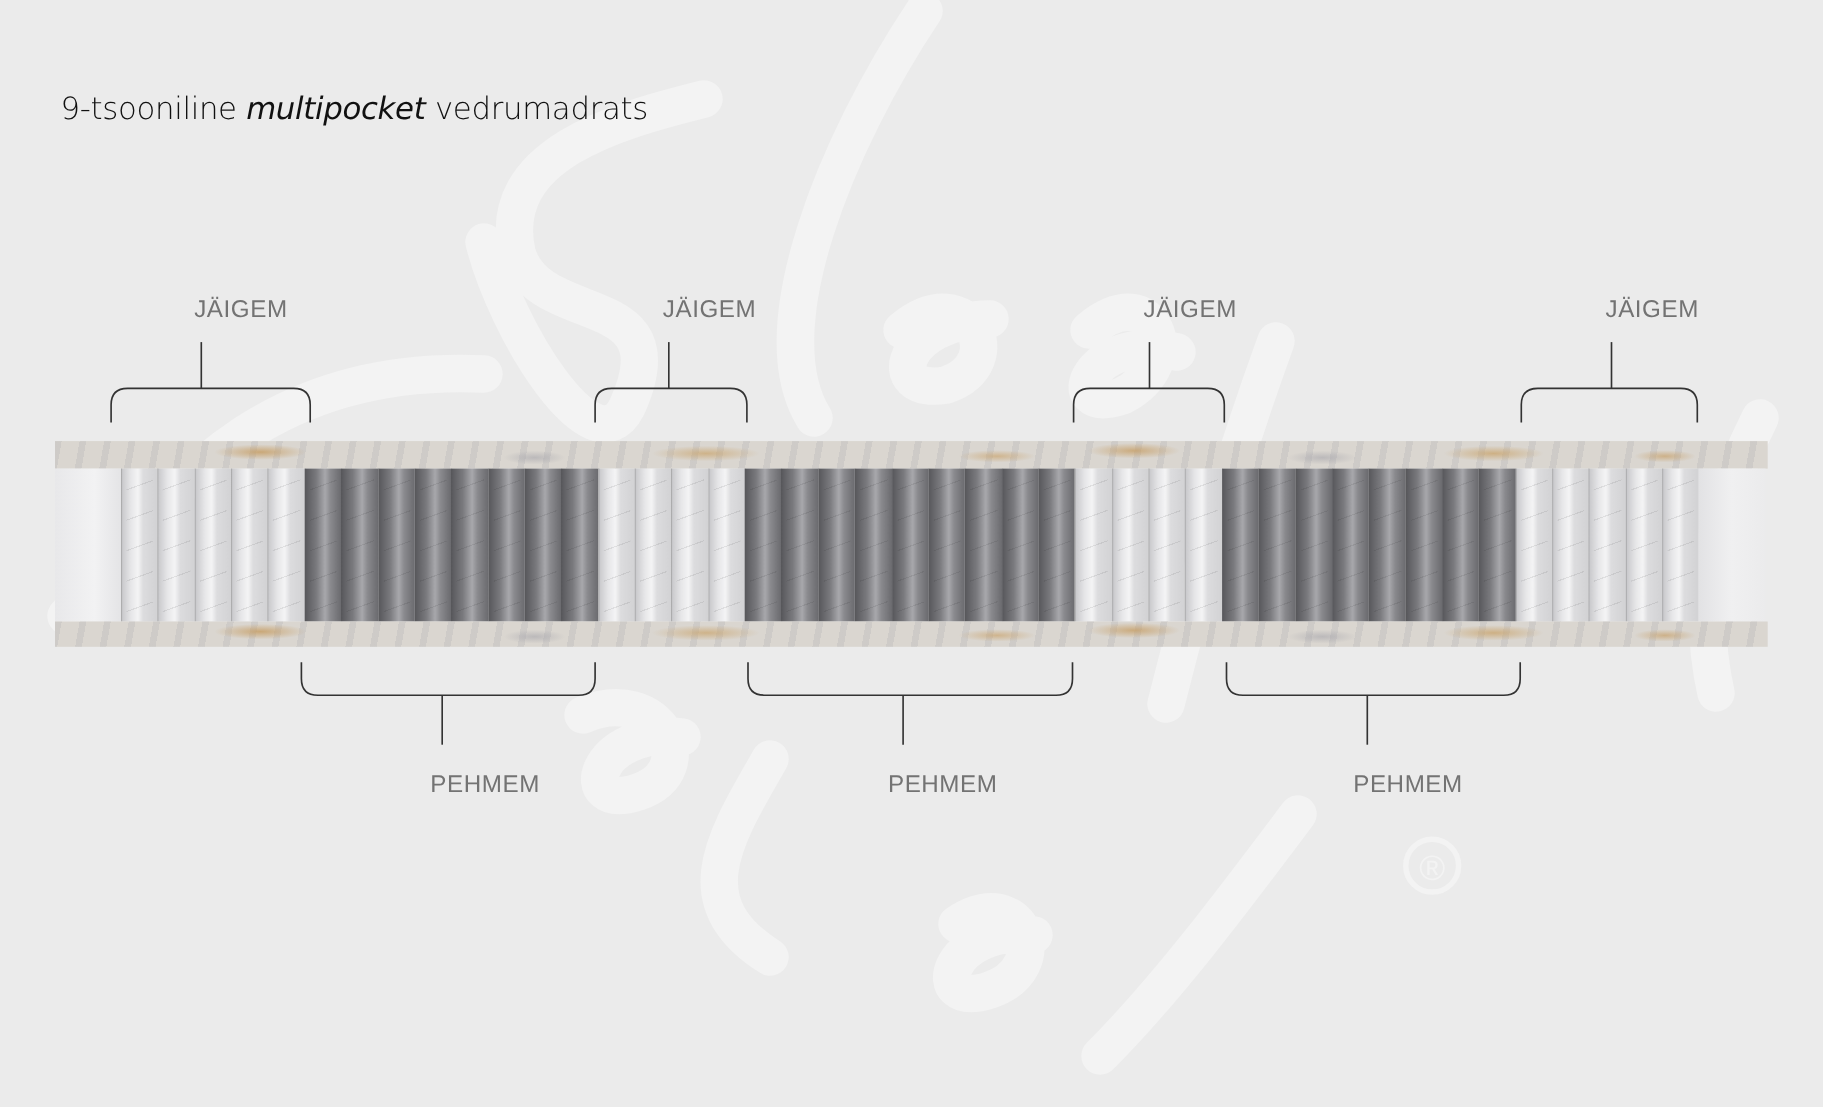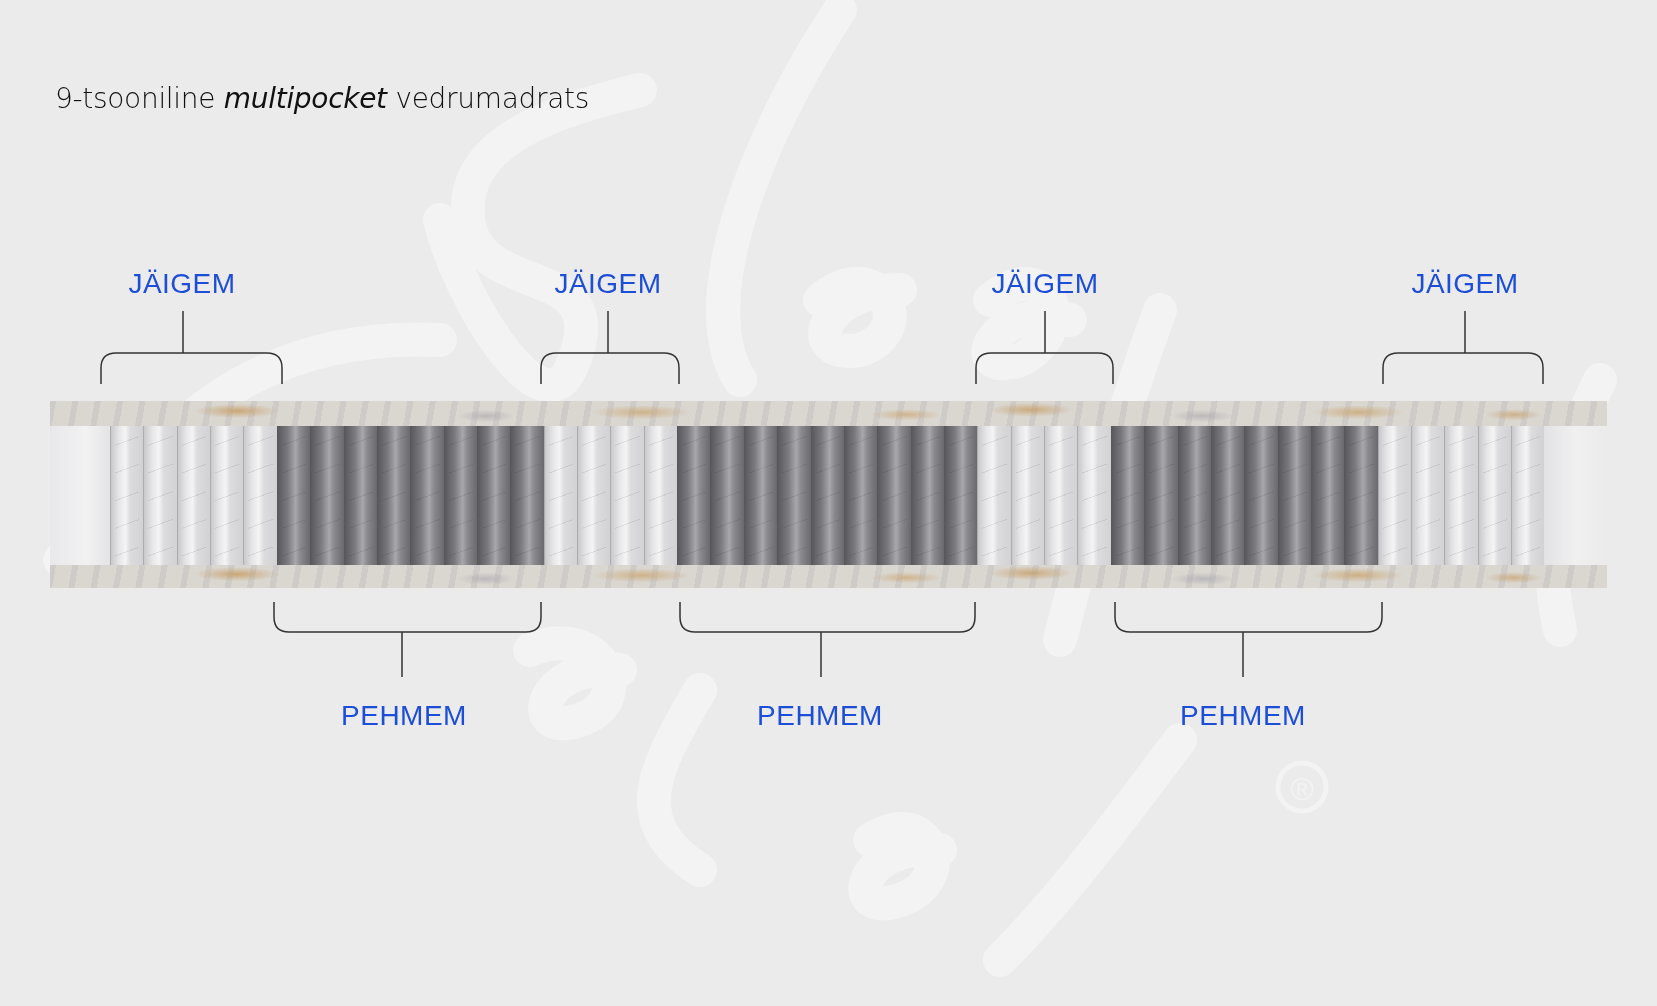--- a/index.html
+++ b/index.html
@@ -1,20 +1,20 @@
 <!DOCTYPE html>
 <html><head>
 <meta charset="utf-8">
 <style>
   html,body{margin:0;padding:0;}
   body{width:1657px;height:1006px;background:#ebebeb;position:relative;overflow:hidden;font-family:"Liberation Sans","DejaVu Sans",sans-serif;color:#1a1a1a;}
   .wm{position:absolute;left:0;top:0;width:1657px;height:1006px;pointer-events:none;}
   .title{position:absolute;left:55px;top:82px;font-size:28px;font-family:"DejaVu Sans",sans-serif;font-weight:300;letter-spacing:-0.3px;white-space:nowrap;color:#111;}
   .title em{font-style:italic;}
-  .label{position:absolute;font-size:28px;letter-spacing:0.5px;transform:translateX(-50%);white-space:nowrap;color:#1d4ed8;}
+  .label{position:absolute;font-size:22px;letter-spacing:0.5px;transform:translateX(-50%);white-space:nowrap;color:#737373;margin-left:37px;}
   .brackets{position:absolute;left:0;top:0;width:1657px;height:1006px;pointer-events:none;}
   .mattress{position:absolute;left:50px;top:401px;width:1557px;height:187px;}
   .foam{position:absolute;left:0;width:1557px;height:25px;
     background:
       radial-gradient(ellipse 60px 10px at 12% 40%, rgba(196,152,90,.75), transparent 70%),
       radial-gradient(ellipse 40px 9px at 28% 60%, rgba(150,150,160,.45), transparent 70%),
       radial-gradient(ellipse 70px 10px at 38% 45%, rgba(200,160,100,.65), transparent 70%),
       radial-gradient(ellipse 50px 8px at 55% 55%, rgba(200,158,98,.6), transparent 70%),
       radial-gradient(ellipse 60px 10px at 63% 35%, rgba(196,152,90,.7), transparent 70%),
       radial-gradient(ellipse 45px 9px at 74% 60%, rgba(150,150,160,.45), transparent 70%),

